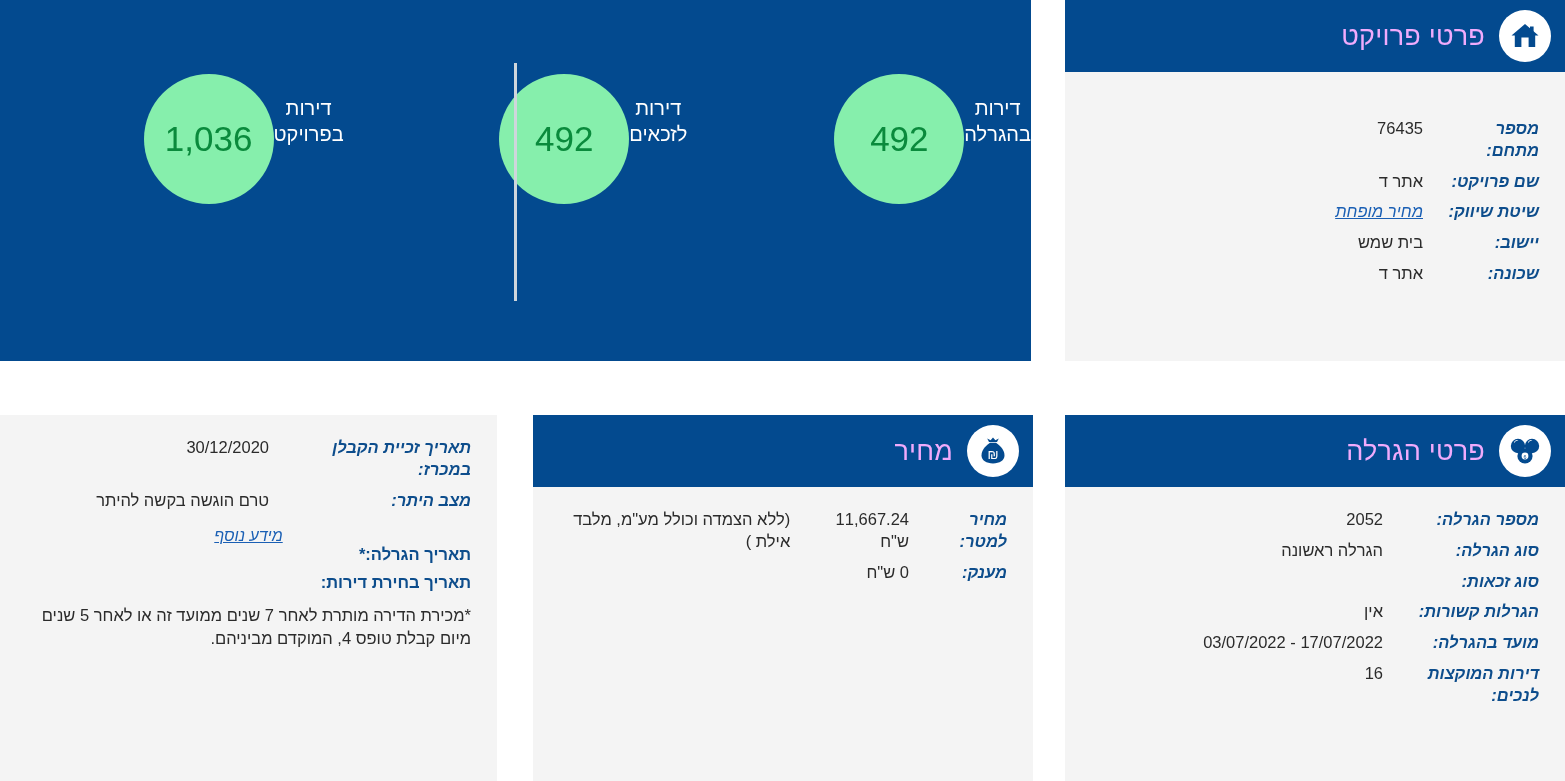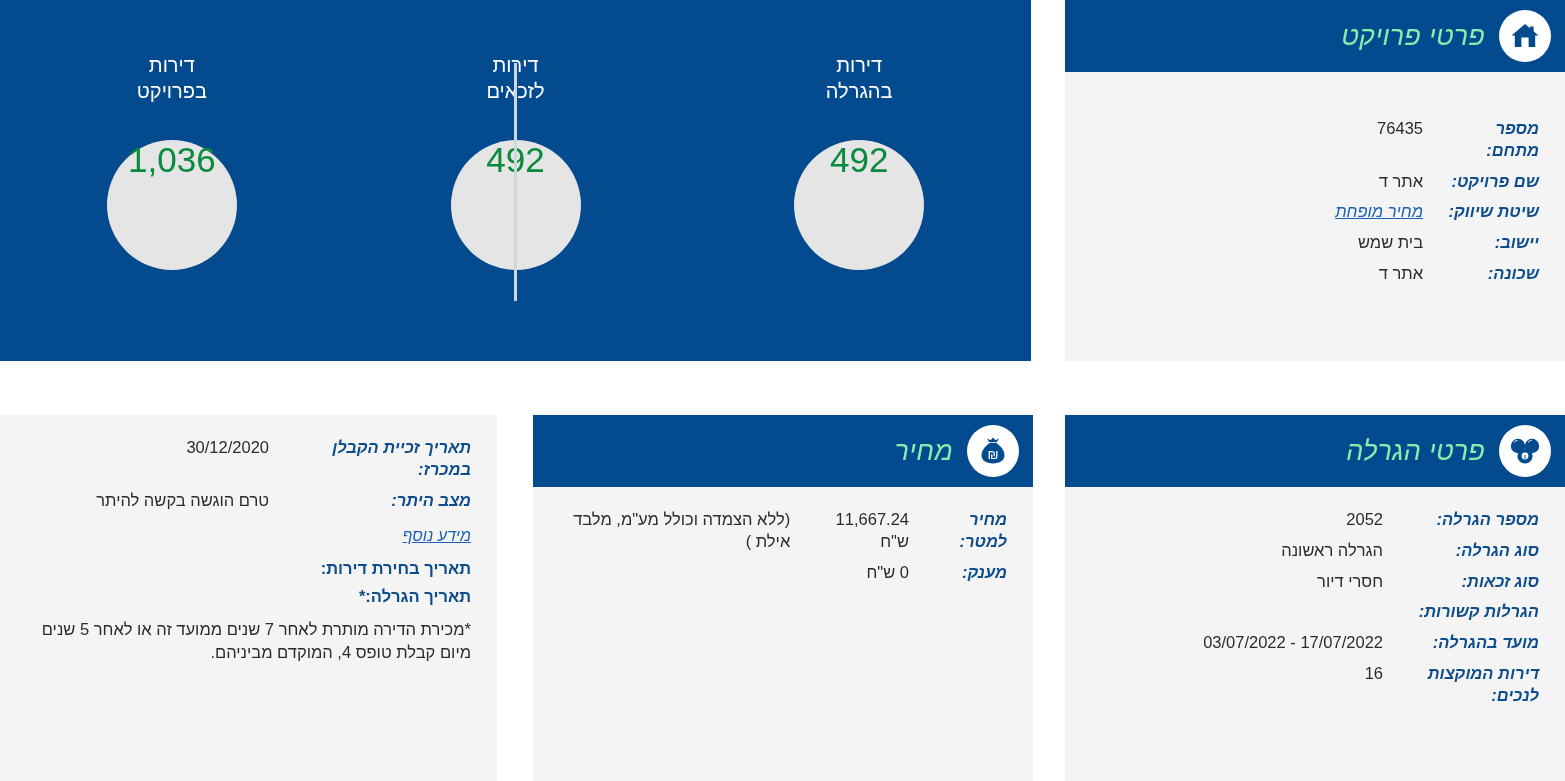--- a/index.html
+++ b/index.html
@@ -39,26 +39,25 @@
     height: 52px;
     border-radius: 50%;
     background: #ffffff;
     display: flex;
     align-items: center;
     justify-content: center;
     flex: 0 0 auto;
   }
   .panel-header .hdr-icon svg { display: block; }
   .panel-title {
-    color: #86efac;
+    color: #f0abfc;
     font-size: 27px;
     font-weight: 400;
     letter-spacing: 0.2px;
     white-space: nowrap;
-    font-style: italic;
   }
   .panel-body {
     padding: 22px 26px 18px 26px;
     box-sizing: border-box;
   }
 
   
   .kv-row {
     display: flex;
     flex-direction: row;
@@ -102,40 +101,40 @@
     position: relative;
     width: 100%;
     height: 100%;
     display: flex;
     flex-direction: row;
     align-items: flex-start;
   }
   .stat-cell {
     flex: 1 1 0;
     display: flex;
-    flex-direction: column;
+    flex-direction: row;
     align-items: center;
-    padding-top: 52px;
+    padding-top: 40px;
   }
   .stat-label {
     color: #ffffff;
     font-size: 20px;
     line-height: 1.32;
     text-align: center;
     min-height: 54px;
     white-space: pre-line;
   }
   .stat-bubble {
     margin-top: 34px;
     width: 130px;
     height: 130px;
     border-radius: 50%;
-    background: #e5e5e5;
-    display: flex;
-    align-items: flex-start;
+    background: #86efac;
+    display: flex;
+    align-items: center;
     justify-content: center;
   }
   .stat-value {
     color: #0a8a3c;
     font-size: 35px;
     font-weight: 400;
     direction: ltr;
   }
   .stats-divider {
     position: absolute;
@@ -168,21 +167,22 @@
     text-align: right;
     margin-right: 26px;
     flex: 1 1 auto;
     line-height: 1.32;
   }
 
   #project-status-panel .kv-key { width: 190px; }
   #project-status-panel .kv-val { margin-right: 12px; }
   .status-link-row {
     margin-top: 16px;
-    margin-bottom: 14px;
+    margin-bottom: 0;
+    text-align: center;
   }
   .status-only-key {
     color: #0d4d8c;
     font-weight: bold;
     font-size: 16.5px;
     margin-bottom: 9px;
   }
   .footnote {
     margin-top: 12px;
     font-size: 16.5px;
@@ -275,24 +275,24 @@
     <div class="kv-row">
       <span class="kv-key">מספר הגרלה:</span>
       <span class="kv-val">2052</span>
     </div>
     <div class="kv-row">
       <span class="kv-key">סוג הגרלה:</span>
       <span class="kv-val">הגרלה ראשונה</span>
     </div>
     <div class="kv-row">
       <span class="kv-key">סוג זכאות:</span>
-      <span class="kv-val">חסרי דיור</span>
     </div>
     <div class="kv-row">
       <span class="kv-key">הגרלות קשורות:</span>
+      <span class="kv-val">אין</span>
     </div>
     <div class="kv-row">
       <span class="kv-key">מועד בהגרלה:</span>
       <span class="kv-val">17/07/2022 - 03/07/2022</span>
     </div>
     <div class="kv-row">
       <span class="kv-key">דירות המוקצות לנכים:</span>
       <span class="kv-val">16</span>
     </div>
   </div>
@@ -329,17 +329,17 @@
       <span class="kv-key">תאריך זכיית הקבלן במכרז:</span>
       <span class="kv-val">30/12/2020</span>
     </div>
     <div class="kv-row">
       <span class="kv-key">מצב היתר:</span>
       <span class="kv-val">טרם הוגשה בקשה להיתר</span>
     </div>
     <div class="status-link-row">
       <a class="link">מידע נוסף</a>
     </div>
+    <div class="status-only-key">תאריך הגרלה:*</div>
     <div class="status-only-key">תאריך בחירת דירות:</div>
-    <div class="status-only-key">תאריך הגרלה:*</div>
     <div class="footnote">*מכירת הדירה מותרת לאחר 7 שנים ממועד זה או לאחר 5 שנים מיום קבלת טופס 4, המוקדם מביניהם.</div>
   </div>
 </div>
 
 </body></html>

